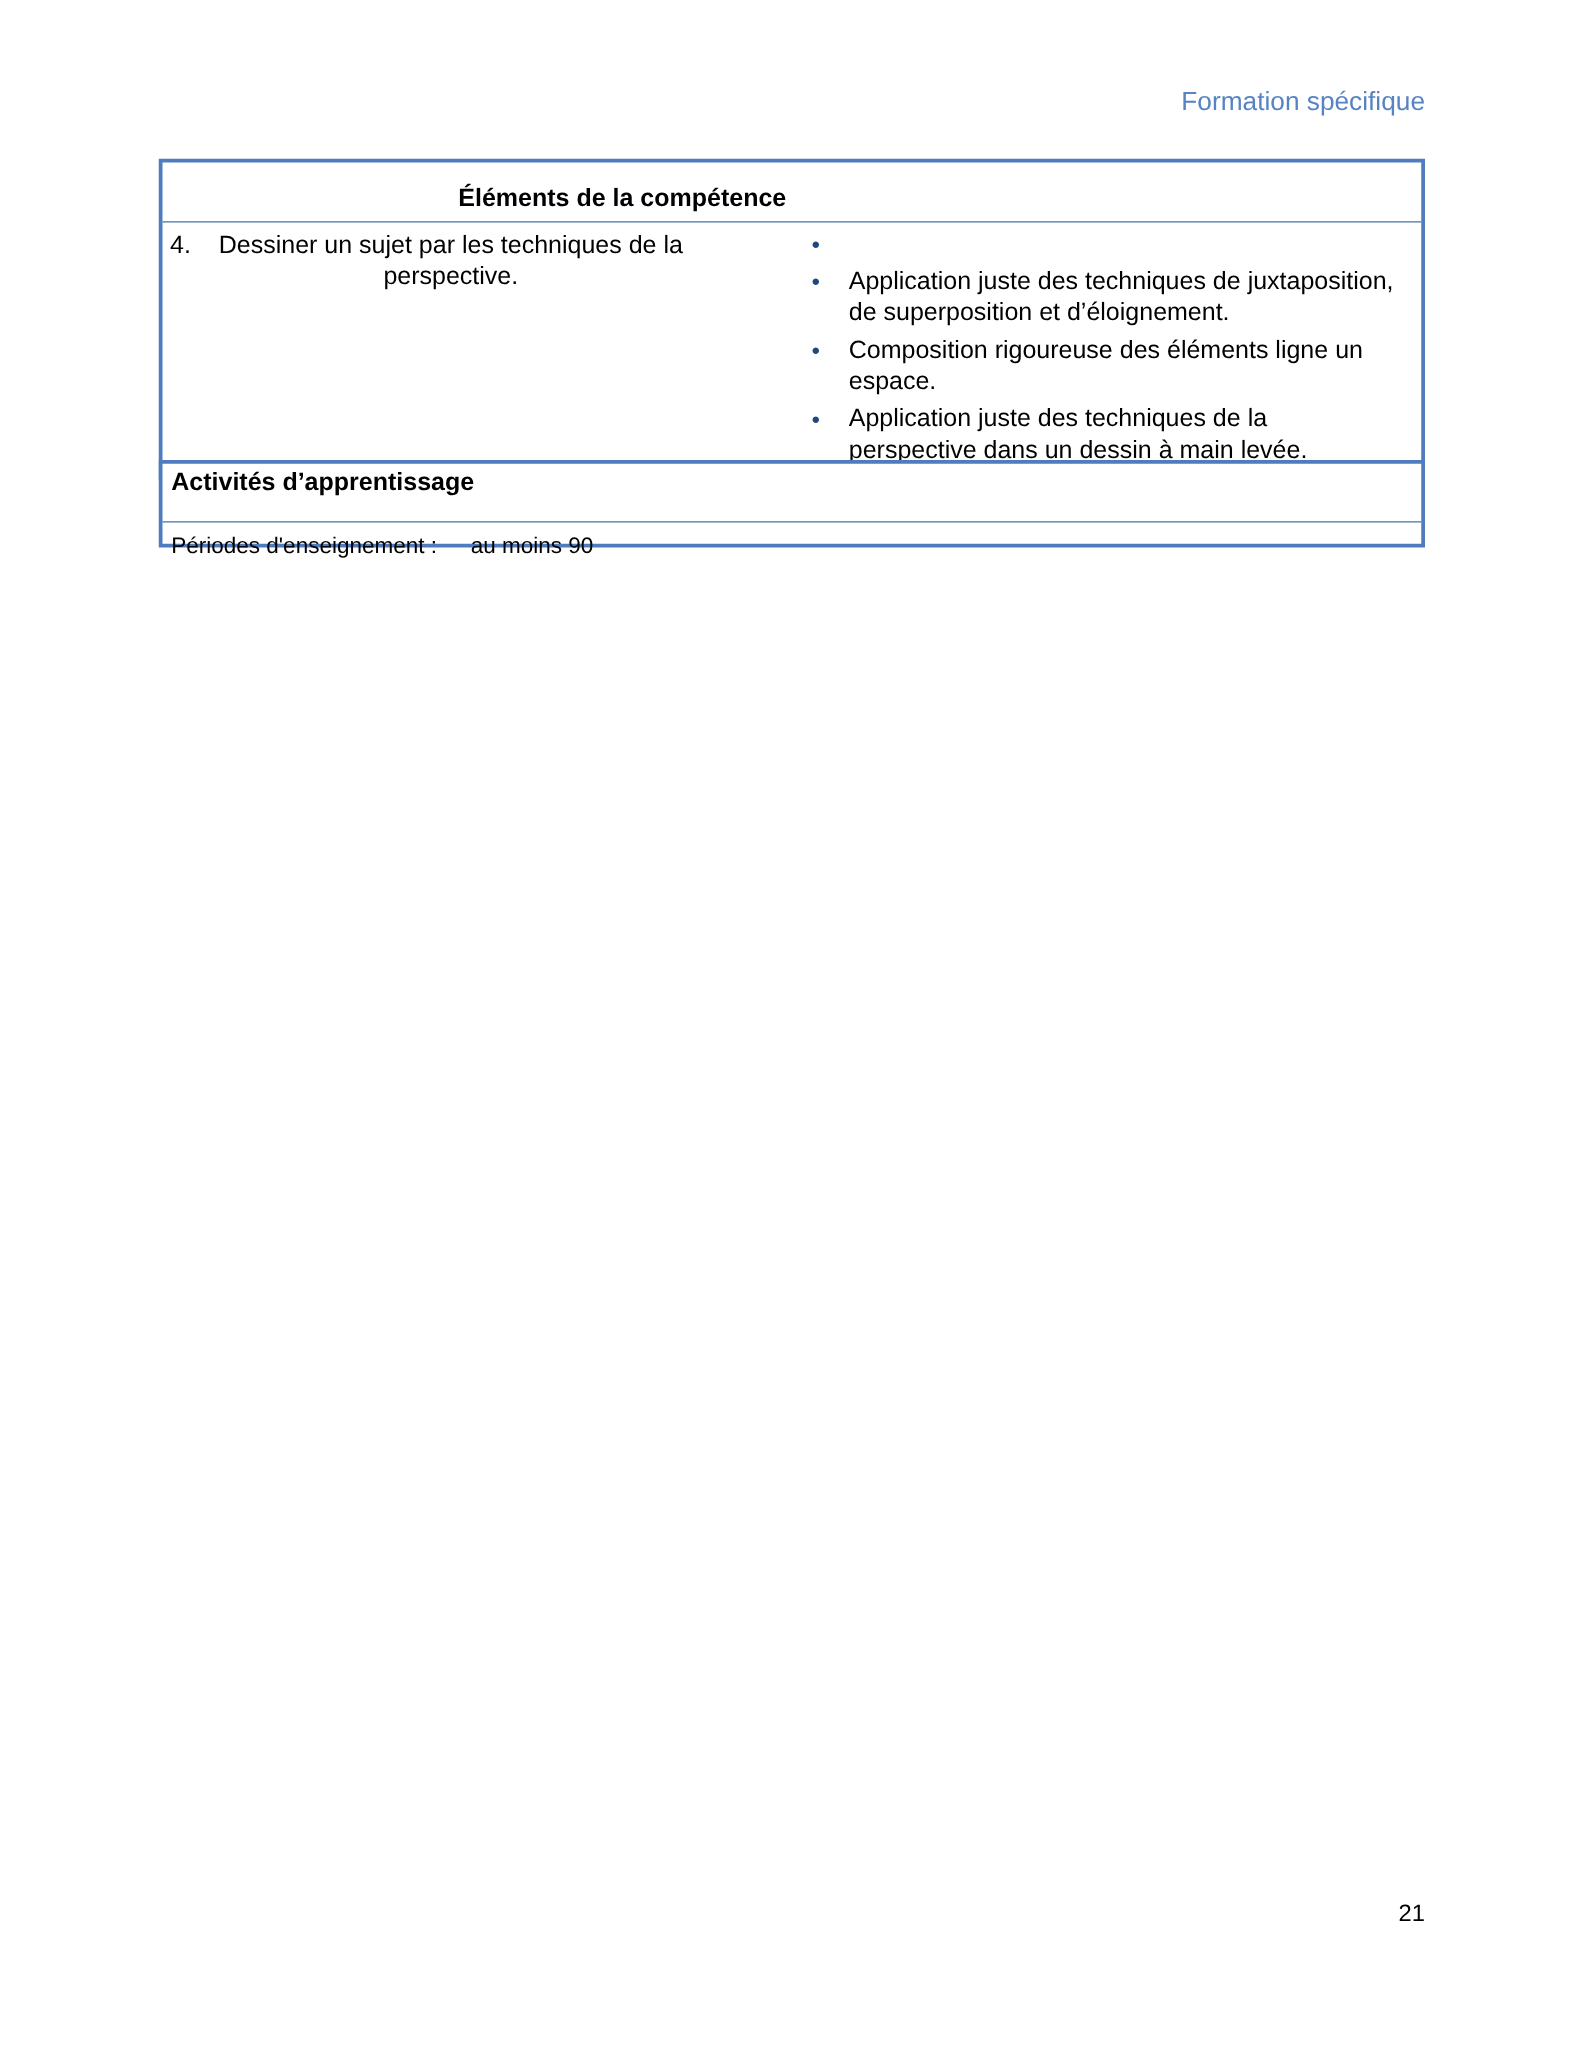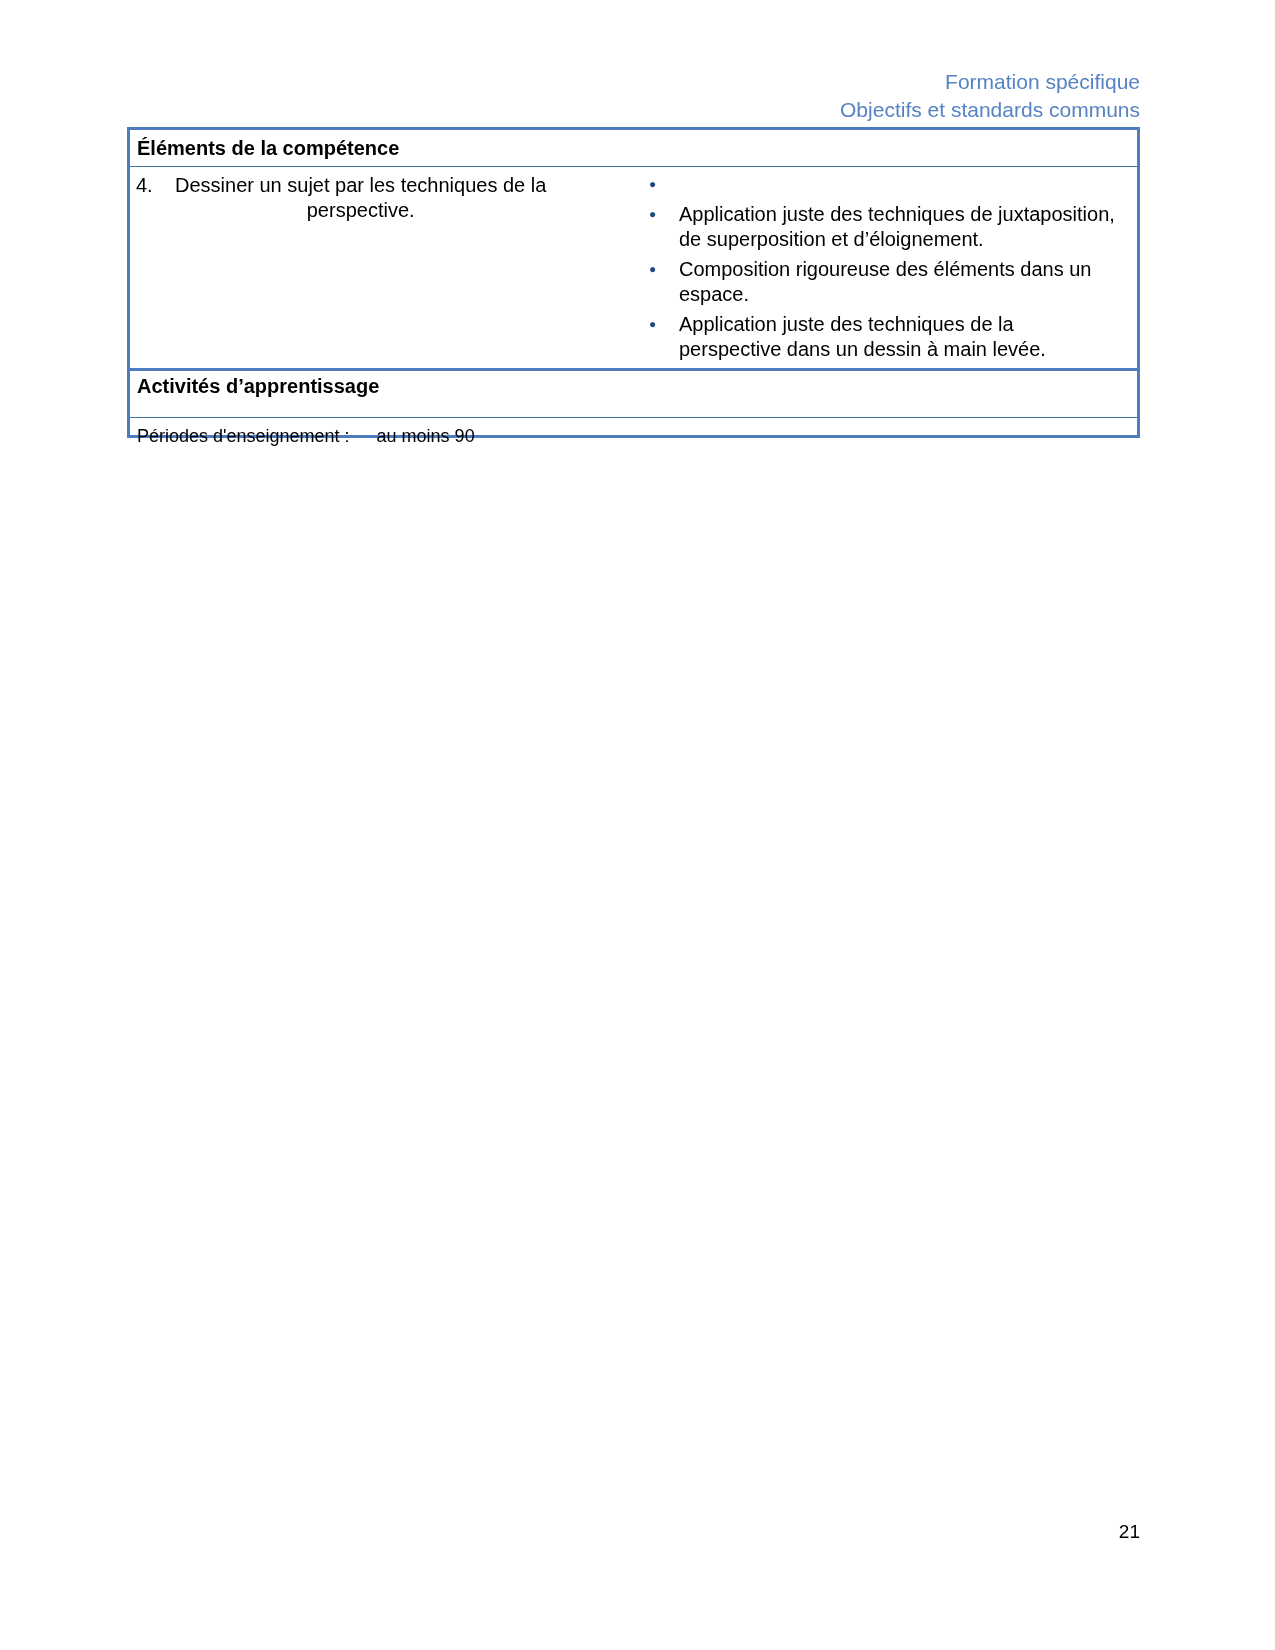--- a/index.html
+++ b/index.html
@@ -41,21 +41,22 @@
   .row { display: flex; }
   .head-row { border-bottom: 1px solid #4472a8; }
 
   .col1 { width: 507px; box-sizing: border-box; }
   .col2 { flex: 1; box-sizing: border-box; }
 
   .head-cell {
     font-weight: bold;
     font-size: 20px;
     line-height: 25px;
-    padding: 6px 8px 5px 7px;
+    padding: 17px 8px 5px 7px;
+    text-align: right;
   }
   .col2.head-cell { padding-left: 15px; }
 
   .body-cell { font-size: 20px; line-height: 25px; }
   .col1.body-cell { padding: 6px 10px 10px 6px; }
   .col2.body-cell { padding: 5px 6px 8px 6px; }
 
   .numbered { display: flex; }
   .num { width: 39px; flex-shrink: 0; }
   .numtext { white-space: pre-line; text-align: center; }
@@ -100,21 +101,20 @@
     color: #000000;
   }
 </style>
 </head>
 <body>
 
 <div class="page">
 
   <div class="page-header">
     <div>Formation spécifique</div>
-    <div>Objectifs et standards communs</div>
   </div>
 
   <div class="tbl tbl-competence">
     <div class="row head-row">
       <div class="col1 head-cell">Éléments de la compétence</div>
     </div>
     <div class="row">
       <div class="col1 body-cell">
         <div class="numbered">
           <span class="num">4.</span>
@@ -126,21 +126,21 @@
         <div class="bullet-item">
           <span class="bullet-marker">●</span>
         </div>
         <div class="bullet-item">
           <span class="bullet-marker">●</span>
           <span class="btext">Application juste des techniques de juxtaposition,
 de superposition et d’éloignement.</span>
         </div>
         <div class="bullet-item">
           <span class="bullet-marker">●</span>
-          <span class="btext">Composition rigoureuse des éléments dans un
+          <span class="btext">Composition rigoureuse des éléments ligne un
 espace.</span>
         </div>
         <div class="bullet-item">
           <span class="bullet-marker">●</span>
           <span class="btext">Application juste des techniques de la
 perspective dans un dessin à main levée.</span>
         </div>
       </div>
     </div>
   </div>

